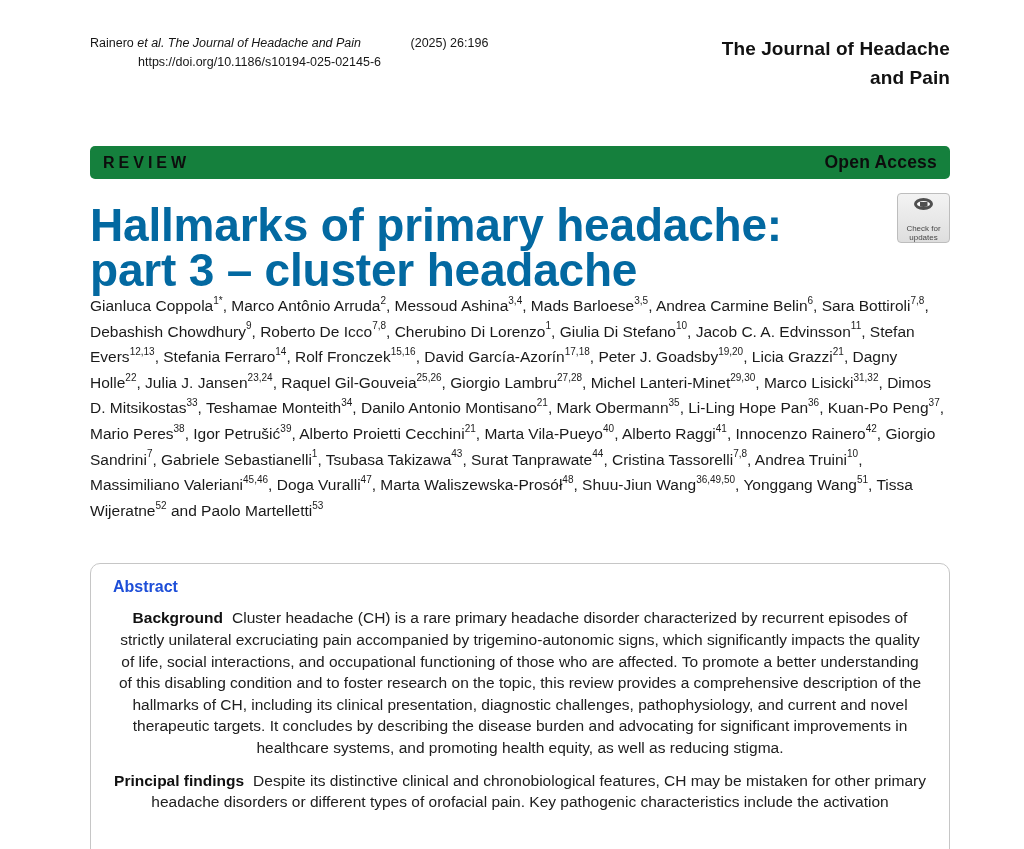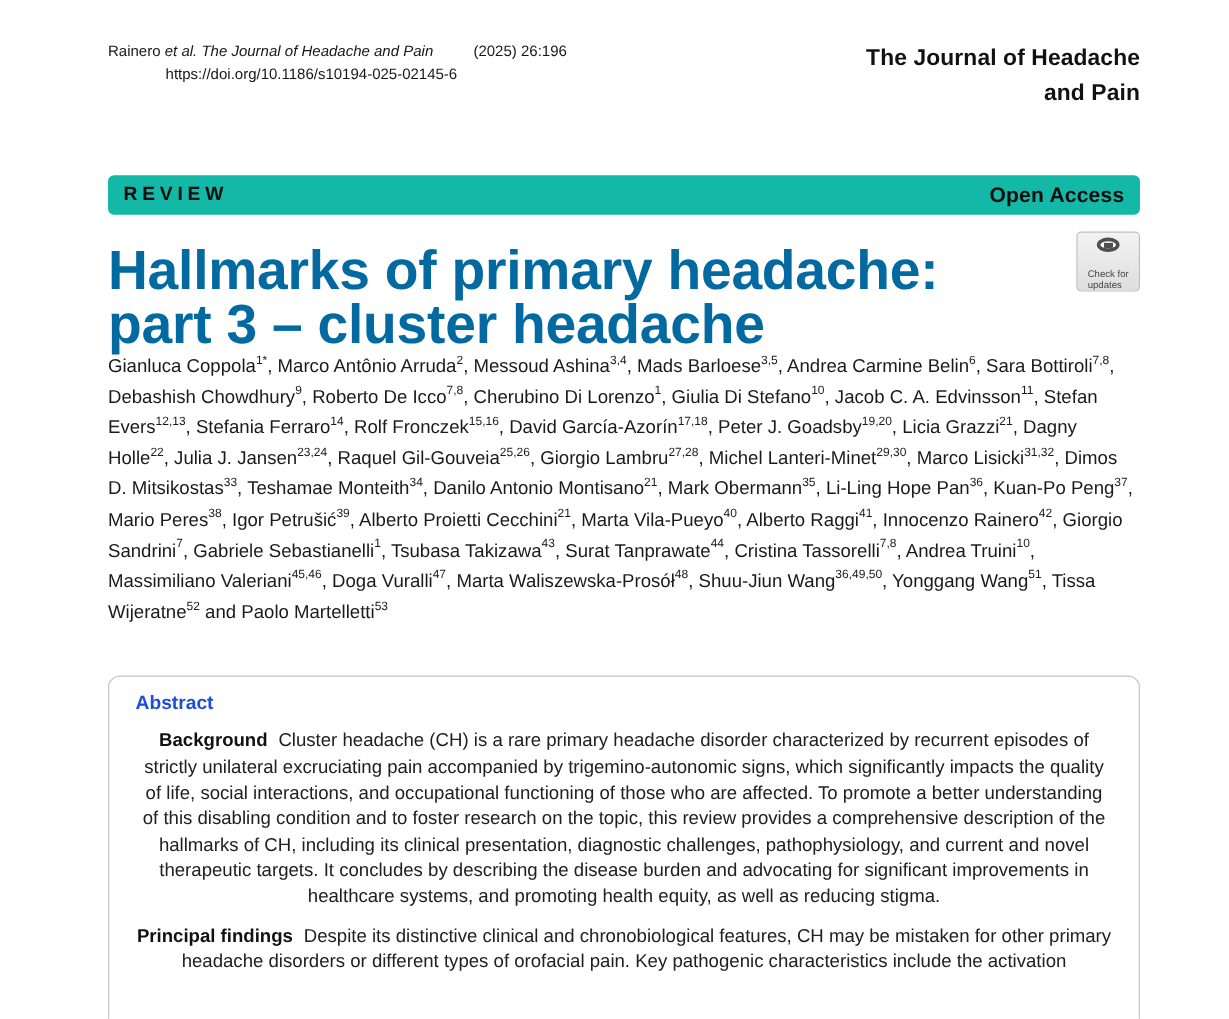--- a/index.html
+++ b/index.html
@@ -13,21 +13,21 @@
   .page {
     width: 1024px; height: 849px;
     padding: 34px 74px 0 90px;
     position: relative;
   }
 
   
   .top-header { display: flex; justify-content: space-between; align-items: flex-start; }
   .citation-block { font-size: 12.5px; line-height: 19px; color: #161616; }
   .citation-line1 em { font-style: italic; }
-  .citation-issue { margin-left: 30px; }
+  .citation-issue { margin-left: 46px; }
   .doi { color: #161616; text-decoration: none; padding-left: 48px; }
   .journal-title {
     text-align: right;
     font-size: 19px;
     line-height: 29px;
     font-weight: 700;
     color: #111;
     letter-spacing: 0.1px;
   }
 
@@ -80,21 +80,21 @@
   .cm-bookmark {
     width: 8px; height: 12px;
     margin-top: 1px;
     background: #4f4f4f;
     clip-path: polygon(0 0, 100% 0, 100% 100%, 50% 68%, 0 100%);
   }
   .check-updates-text {
     margin-top: 14px;
     font-size: 8px; line-height: 9px;
     color: #474747;
-    text-align: left;
+    text-align: center;
   }
 
   
   .authors {
     font-size: 15.5px;
     line-height: 25.6px;
     color: #1a1a1a;
     max-width: 862px;
   }
   .authors sup {
@@ -138,21 +138,21 @@
       <div>
         <a class="doi" href="#">https://doi.org/10.1186/s10194-025-02145-6</a>
       </div>
     </div>
     <div class="journal-title">
       <div>The Journal of Headache</div>
       <div>and Pain</div>
     </div>
   </div>
 
-  <div class="review-banner" style="background-color: #14b8a6;">
+  <div class="review-banner" style="background-color: #15803d;">
     <span class="review-label">REVIEW</span>
     <span class="open-access-label">Open Access</span>
   </div>
 
   <div class="title-row">
     <h1 class="article-title">Hallmarks of primary headache: part 3 – cluster headache</h1>
     <div class="check-updates">
       <div class="cm-circle">
         <div class="cm-bookmark"></div>
       </div>

